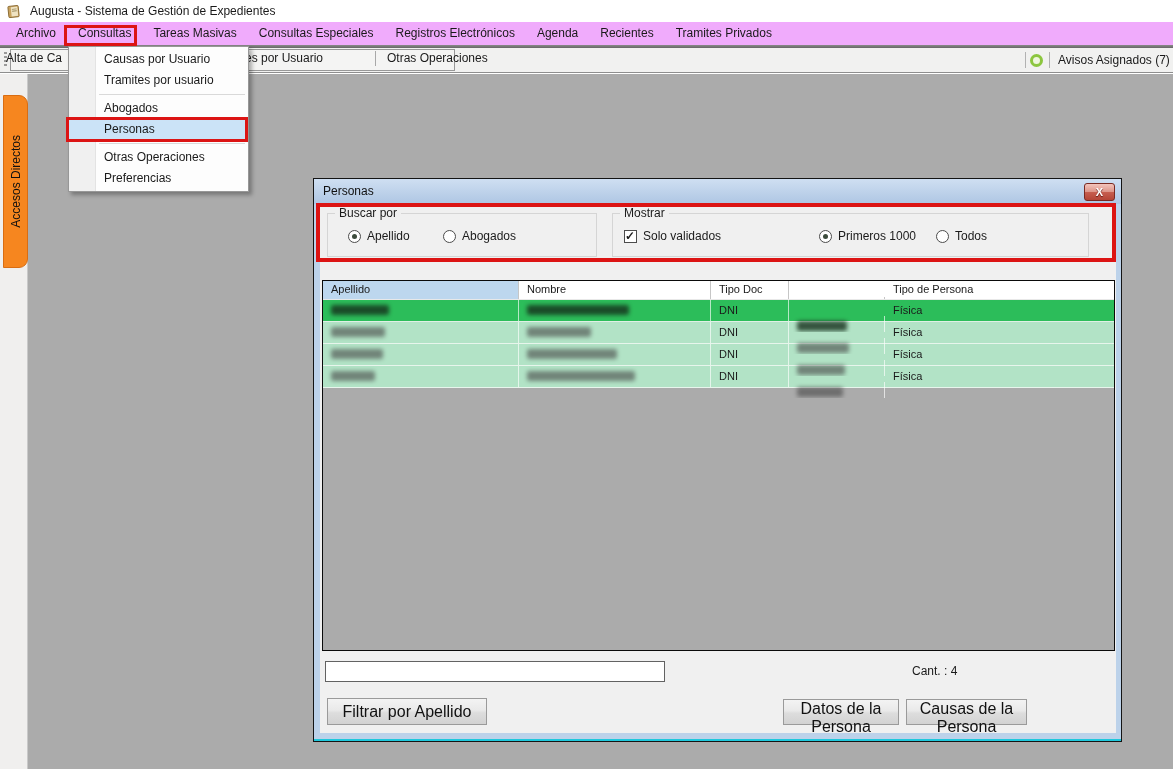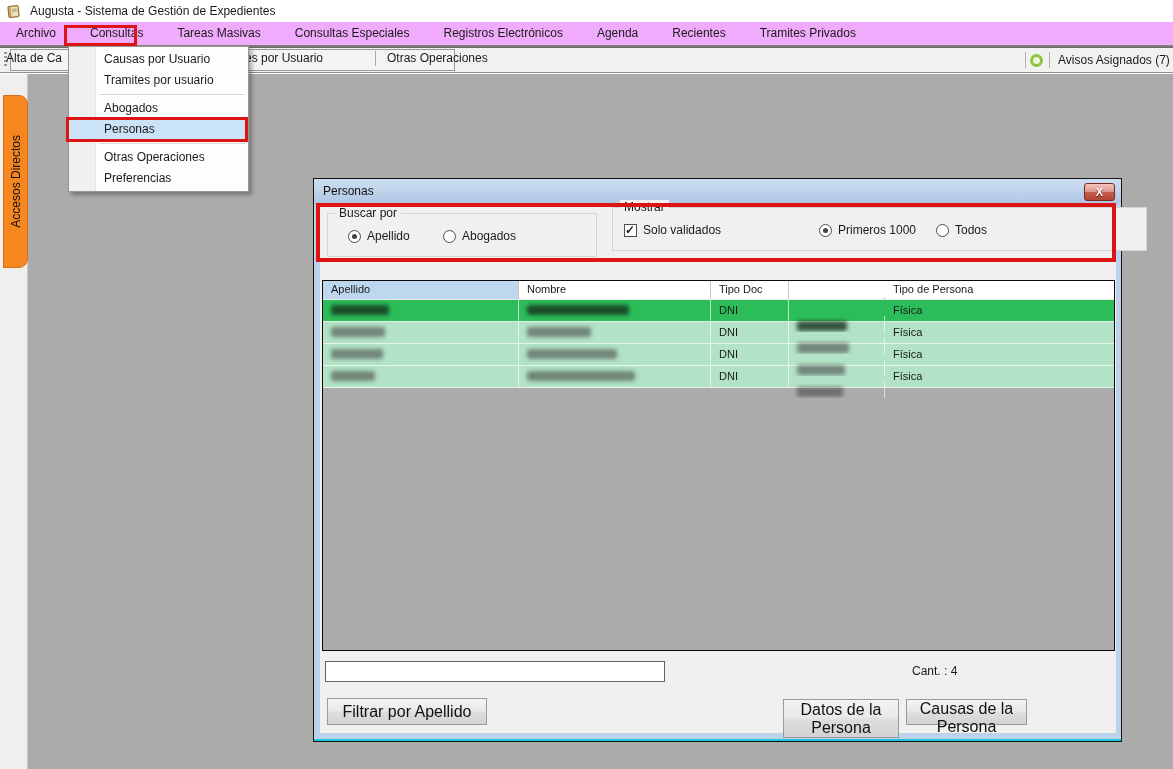--- a/index.html
+++ b/index.html
@@ -7,21 +7,21 @@
   body {
     position: relative; overflow: hidden;
     font-family: "Liberation Sans", sans-serif;
     font-size: 12px; color: #1a1a1a;
     background: #ffffff;
   }
   
   .titlebar { position:absolute; left:0; top:0; width:1173px; height:22px; background:#ffffff; display:flex; align-items:center; }
   .app-icon { width:16px; height:15px; margin:0 8px 0 6px; }
   .menubar { position:absolute; left:0; top:22px; width:1173px; height:23px; background:#f0abfc; display:flex; align-items:center; }
-  .menubar .mitem { padding:0 11px; height:21px; line-height:21px; cursor:default;margin-left:12px; }
+  .menubar .mitem { padding:0 11px; height:21px; line-height:21px; cursor:default; }
   .menubar .mitem:first-child { margin-left:5px; }
   .chrome-divider { position:absolute; left:0; top:45px; width:1173px; height:3px; background:linear-gradient(#8a8a8a,#666666); }
   .toolbar { position:absolute; left:0; top:48px; width:1173px; height:25px; background:#f1f1f0; border-bottom:1px solid #8e8e8e; }
   .tb-grip { position:absolute; left:4px; top:4px; width:3px; height:16px;
     background:repeating-linear-gradient(to bottom,#9a9a9a 0 2px,transparent 2px 4px); }
   .tb-group { position:absolute; left:10px; top:1px; width:445px; height:22px; border:1px solid #989898; background:#f4f4f3; }
   .tb-btn { position:absolute; top:2px; height:17px; line-height:17px; white-space:nowrap; }
   .tb-btn1 { left:6px; }
   .tb-btn2 { left:239px; }
   .tb-btn3 { left:387px; }
@@ -59,21 +59,21 @@
     background:linear-gradient(#cfdff2,#aec6e3); }
   .dlg-title { position:absolute; left:9px; top:0; height:25px; line-height:25px; font-size:12px; color:#111; }
   .dlg-close { position:absolute; top:4px; right:6px; width:31px; height:18px; border:1px solid #7a2a22; border-radius:3px;
     background:linear-gradient(#f3c4bc 0%,#de968a 48%,#c75f50 50%,#b44537 100%);
     color:#fff; font-weight:bold; font-size:11px; text-align:center; line-height:16px;
     text-shadow:0 1px 1px #5e1410; cursor:pointer; }
   .dlg-content { position:absolute; left:6px; top:25px; width:796px; height:529px; background:#f0f0f0; }
   
   .groupbox { position:absolute; border:1px solid #d5d5d5; background:#f0f0f0; }
   .gb-buscar { left:7px; top:9px; width:270px; height:44px; }
-  .gb-mostrar { left:292px; top:3px; width:535px; height:44px; }
+  .gb-mostrar { left:292px; top:9px; width:477px; height:44px; }
   .gb-label { position:absolute; top:-8px; left:7px; background:#f0f0f0; padding:0 4px; font-size:12px; }
   .opt { position:absolute; top:15px; display:flex; align-items:center; gap:6px; cursor:default; }
   .radio { width:13px; height:13px; border-radius:50%; border:1px solid #4c4c4c; background:#fff; position:relative; flex:0 0 auto; }
   .radio.sel::after { content:""; position:absolute; left:3px; top:3px; width:5px; height:5px; border-radius:50%; background:#3c4b3c; }
   .checkbox { width:13px; height:13px; border:1px solid #4c4c4c; background:#fff; position:relative; flex:0 0 auto; }
   .checkbox.chk::after { content:"✓"; position:absolute; left:0px; top:-2px; font-size:12px; font-weight:bold; color:#1c1c1c; }
   
   .grid { position:absolute; left:2px; top:76px; width:793px; height:371px; border:1px solid #0a0a0a; background:#ababab; overflow:hidden; }
   .thead { display:flex; height:19px; background:#ffffff; border-bottom:1px solid #e8e8e8; }
   .th { font-size:11px; padding:2px 0 0 8px; border-right:1px solid #c6c6c6; background:#fff; white-space:nowrap; overflow:hidden; }
@@ -84,21 +84,21 @@
   .c0 { width:196px; } .c1 { width:192px; } .c2 { width:78px; } .c3 { width:96px;margin-top:16px; } .c4 { flex:1; border-right:none; }
   .blob { display:inline-block; height:10px; background:#474747; opacity:.6; border-radius:2px; filter:blur(2px); vertical-align:middle; margin-top:-2px; }
   .trow.selected .blob { background:#16301c; opacity:.8; }
   
   .filter-input { position:absolute; left:5px; top:457px; width:340px; height:21px; border:1px solid #626262; background:#fff;
     font-family:"Liberation Sans",sans-serif; font-size:12px; padding:0 4px; }
   .count-label { position:absolute; left:592px; top:460px; font-size:12px; }
   .btn { position:absolute; height:27px; border:1px solid #9a9a9a; background:linear-gradient(#f3f3f3,#e9e9e9 45%,#dddddd 55%,#d2d2d2);
     font-family:"Liberation Sans",sans-serif; font-size:16px; color:#111; text-align:center; cursor:pointer; }
   .btn-filtrar { left:7px; top:494px; width:160px; }
-  .btn-datos { left:463px; top:495px; width:116px; height:39px; }
+  .btn-datos { left:463px; top:495px; width:116px; height:26px; }
   .btn-causas { left:586px; top:495px; width:121px; height:26px; }
 </style>
 </head>
 <body>
 
 <div class="titlebar">
   <svg class="app-icon" viewBox="0 0 16 16">
     <rect x="2" y="2" width="11" height="12" rx="1" fill="#c9a35f" stroke="#8a6a33" stroke-width="1" transform="rotate(-6 8 8)"></rect>
     <rect x="5" y="3" width="7" height="10" fill="#efe3c2" transform="rotate(-6 8 8)"></rect>
     <rect x="6" y="5" width="5" height="1" fill="#9a8a5f" transform="rotate(-6 8 8)"></rect>

